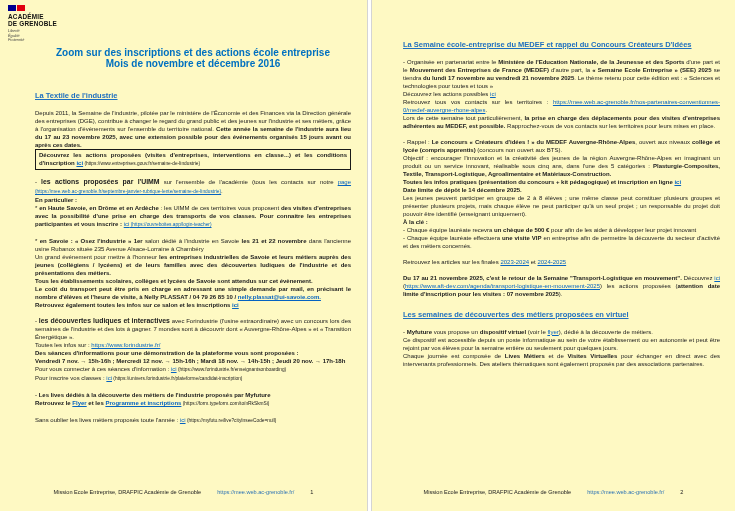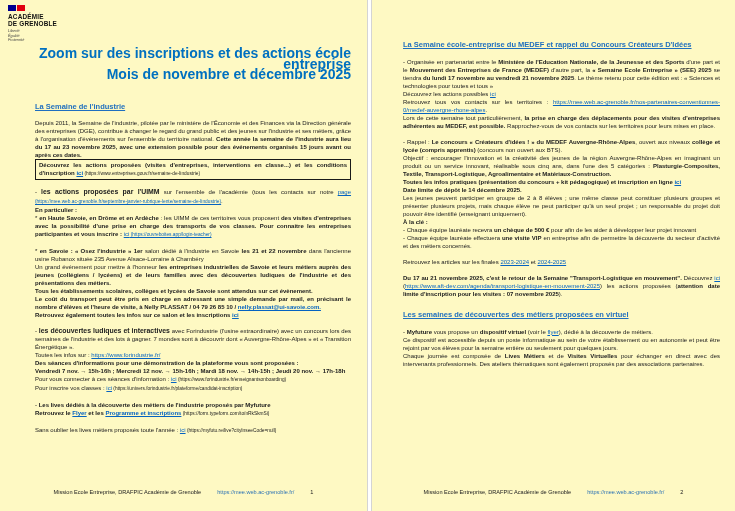--- a/index.html
+++ b/index.html
@@ -12,21 +12,21 @@
   
   .logo{position:absolute;top:5px;left:8px;width:80px;}
   .flag{display:flex;gap:1px;margin-bottom:2px;}
   .flag .fb{width:8px;height:6px;background:#000091;display:inline-block;}
   .flag .fr{width:8px;height:6px;background:#e1000f;display:inline-block;}
   .nm{font-weight:700;font-size:6.4px;line-height:7px;letter-spacing:.2px;color:#111;}
   .motto{font-style:italic;font-size:3.8px;line-height:4.6px;color:#444;margin-top:2px;}
   
   .body1{padding:48px 16px 0 35px;}
   .body2{padding:40px 15px 0 31px;}
-  .doc-title{text-align:right;color:#0070c0;font-weight:700;font-size:14px;line-height:10.5px;margin:0 0 22px 0;}
+  .doc-title{text-align:center;color:#0070c0;font-weight:700;font-size:10px;line-height:10.5px;margin:0 0 22px 0;}
   
   .content{font-size:6px;line-height:8px;text-align:justify;}
   .blk{margin:0;}
   .p{margin:0 0 8px 0;}
   .t{margin:0;}
   .h{color:#1f6fbf;font-weight:700;font-size:7.5px;line-height:9.8px;text-decoration:underline;margin:12px 0 8px 0;text-align:justify;}
   .content .h:first-child{margin-top:0;}
   .box{border:1px solid #1a1a1a;padding:1px 3px;margin:0 0 8px 0;}
   
   .b{font-weight:700;}
@@ -47,24 +47,24 @@
       <div class="flag">
           <span class="fb"></span>
           <span class="fr"></span>
         </div>
       <div class="nm"><span>ACADÉMIE</span><br><span>DE GRENOBLE</span></div>
       <div class="motto"><span>Liberté</span><br><span>Égalité</span><br><span>Fraternité</span></div>
     </div>
     <div class="body1">
       <div class="doc-title">
         <span>Zoom sur des inscriptions et des actions école entreprise</span><br>
-        <span>Mois de novembre et décembre 2025</span>
+        <span>Mois de novembre et décembre 2016</span>
       </div>
       <div class="content">
-          <div class="blk h"><span>La Semaine de l'industrie</span></div>
+          <div class="blk h"><span>La Textile de l'industrie</span></div>
           <div class="blk t"><span>Depuis 2011, la Semaine de l'industrie, pilotée par le ministère de l'Économie et des Finances via la Direction générale des entreprises (DGE), contribue à changer le regard du grand public et des jeunes sur l'industrie et ses métiers, grâce à l'organisation d'événements sur l'ensemble du territoire national. </span><span class="b">Cette année la semaine de l'industrie aura lieu du 17 au 23 novembre 2025, avec une extension possible pour des événements organisés 15 jours avant ou après ces dates.</span></div>
           <div class="blk box"><span class="b">Découvrez les actions proposées (visites d'entreprises, interventions en classe...) et les conditions d'inscription </span><a class="b l">ici</a><span class="s"> (https://www.entreprises.gouv.fr/semaine-de-lindustrie)</span></div>
           <div class="blk t"><span>- </span><span class="L">les actions proposées par l'UIMM</span><span> sur l'ensemble de l'académie (tous les contacts sur notre </span><a class="l">page</a><a class="s l"> (https://mee.web.ac-grenoble.fr/septembre-janvier-rubrique-lente/semaine-de-lindustrie)</a><span>.</span></div>
           <div class="blk t"><span class="b">En particulier :</span></div>
           <div class="blk p"><span>* </span><span class="b">en Haute Savoie, en Drôme et en Ardèche</span><span> : les UIMM de ces territoires vous proposent </span><span class="b">des visites d'entreprises avec la possibilité d'une prise en charge des transports de vos classes.</span><span class="b"> Pour connaitre les entreprises participantes et vous inscrire : </span><a class="l">ici</a><a class="s l"> (https://ouvreboites.app/login-teacher)</a></div>
           <div class="blk t"><span>* </span><span class="b">en Savoie : « Osez l'industrie » 1er</span><span> salon dédié à l'industrie en Savoie </span><span class="b">les 21 et 22 novembre</span><span> dans l'ancienne usine Rubanox située 235 Avenue Alsace-Lorraine à Chambéry</span></div>
           <div class="blk t"><span>Un grand événement pour mettre à l'honneur </span><span class="b">les entreprises industrielles de Savoie et leurs métiers</span><span> </span><span class="b">auprès des jeunes (collégiens / lycéens) et de leurs familles avec des découvertes ludiques de l'industrie et des présentations des métiers.</span></div>
           <div class="blk t"><span class="b">Tous les établissements scolaires, collèges et lycées de Savoie sont attendus sur cet évènement.</span></div>
           <div class="blk t"><span class="b">Le coût du transport peut être pris en charge en adressant une simple demande par mail, en précisant le nombre d'élèves et l'heure de visite, à Nelly PLASSAT / 04 79 26 85 10 / </span><a class="b l">nelly.plassat@ui-savoie.com.</a></div>
           <div class="blk p"><span class="b">Retrouvez également toutes les infos sur ce salon et les inscriptions </span><a class="b l">ici</a></div>

